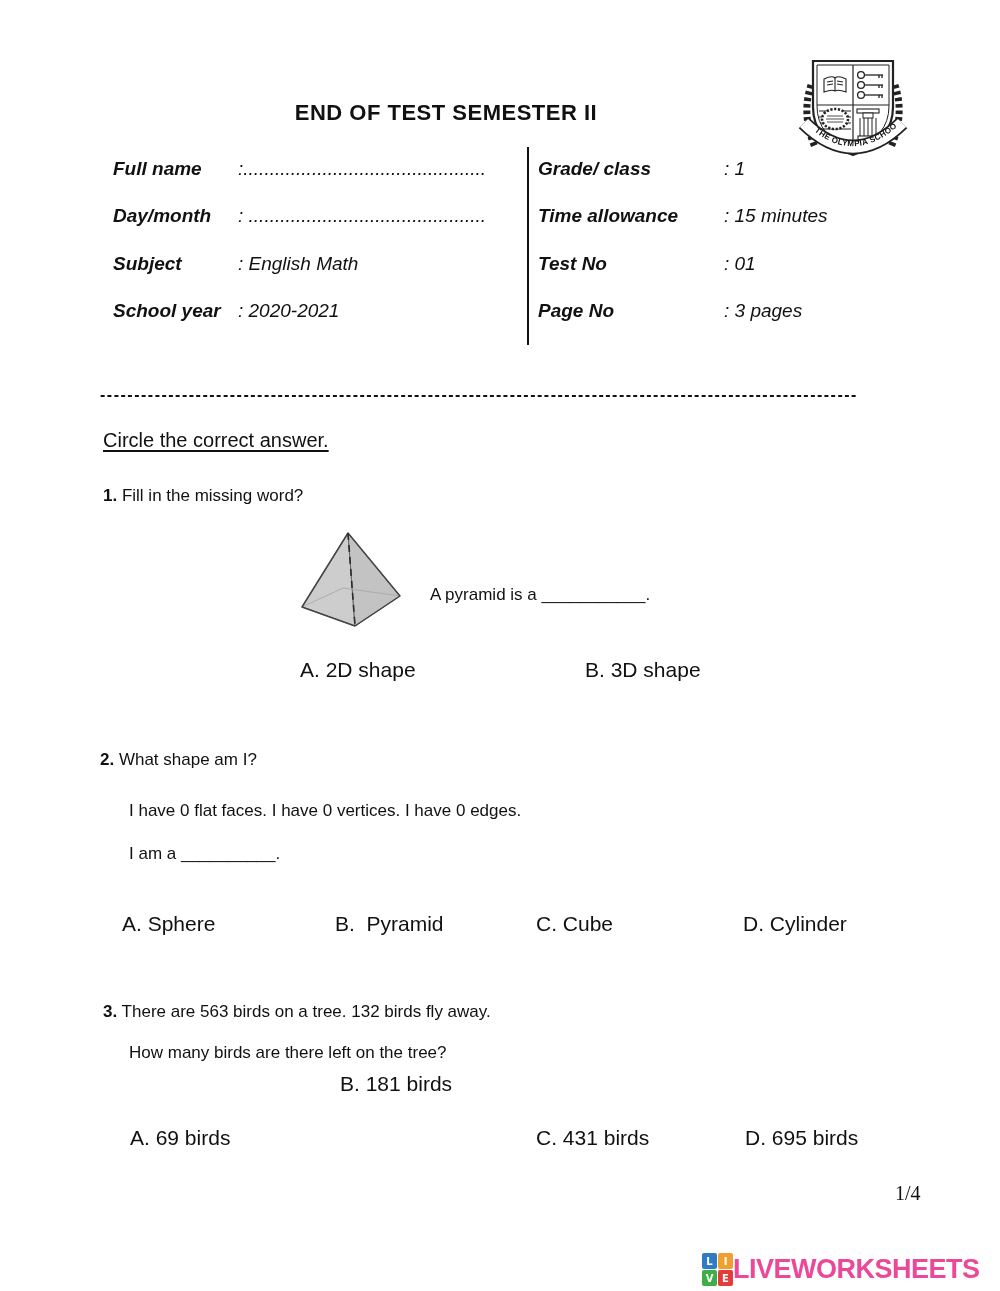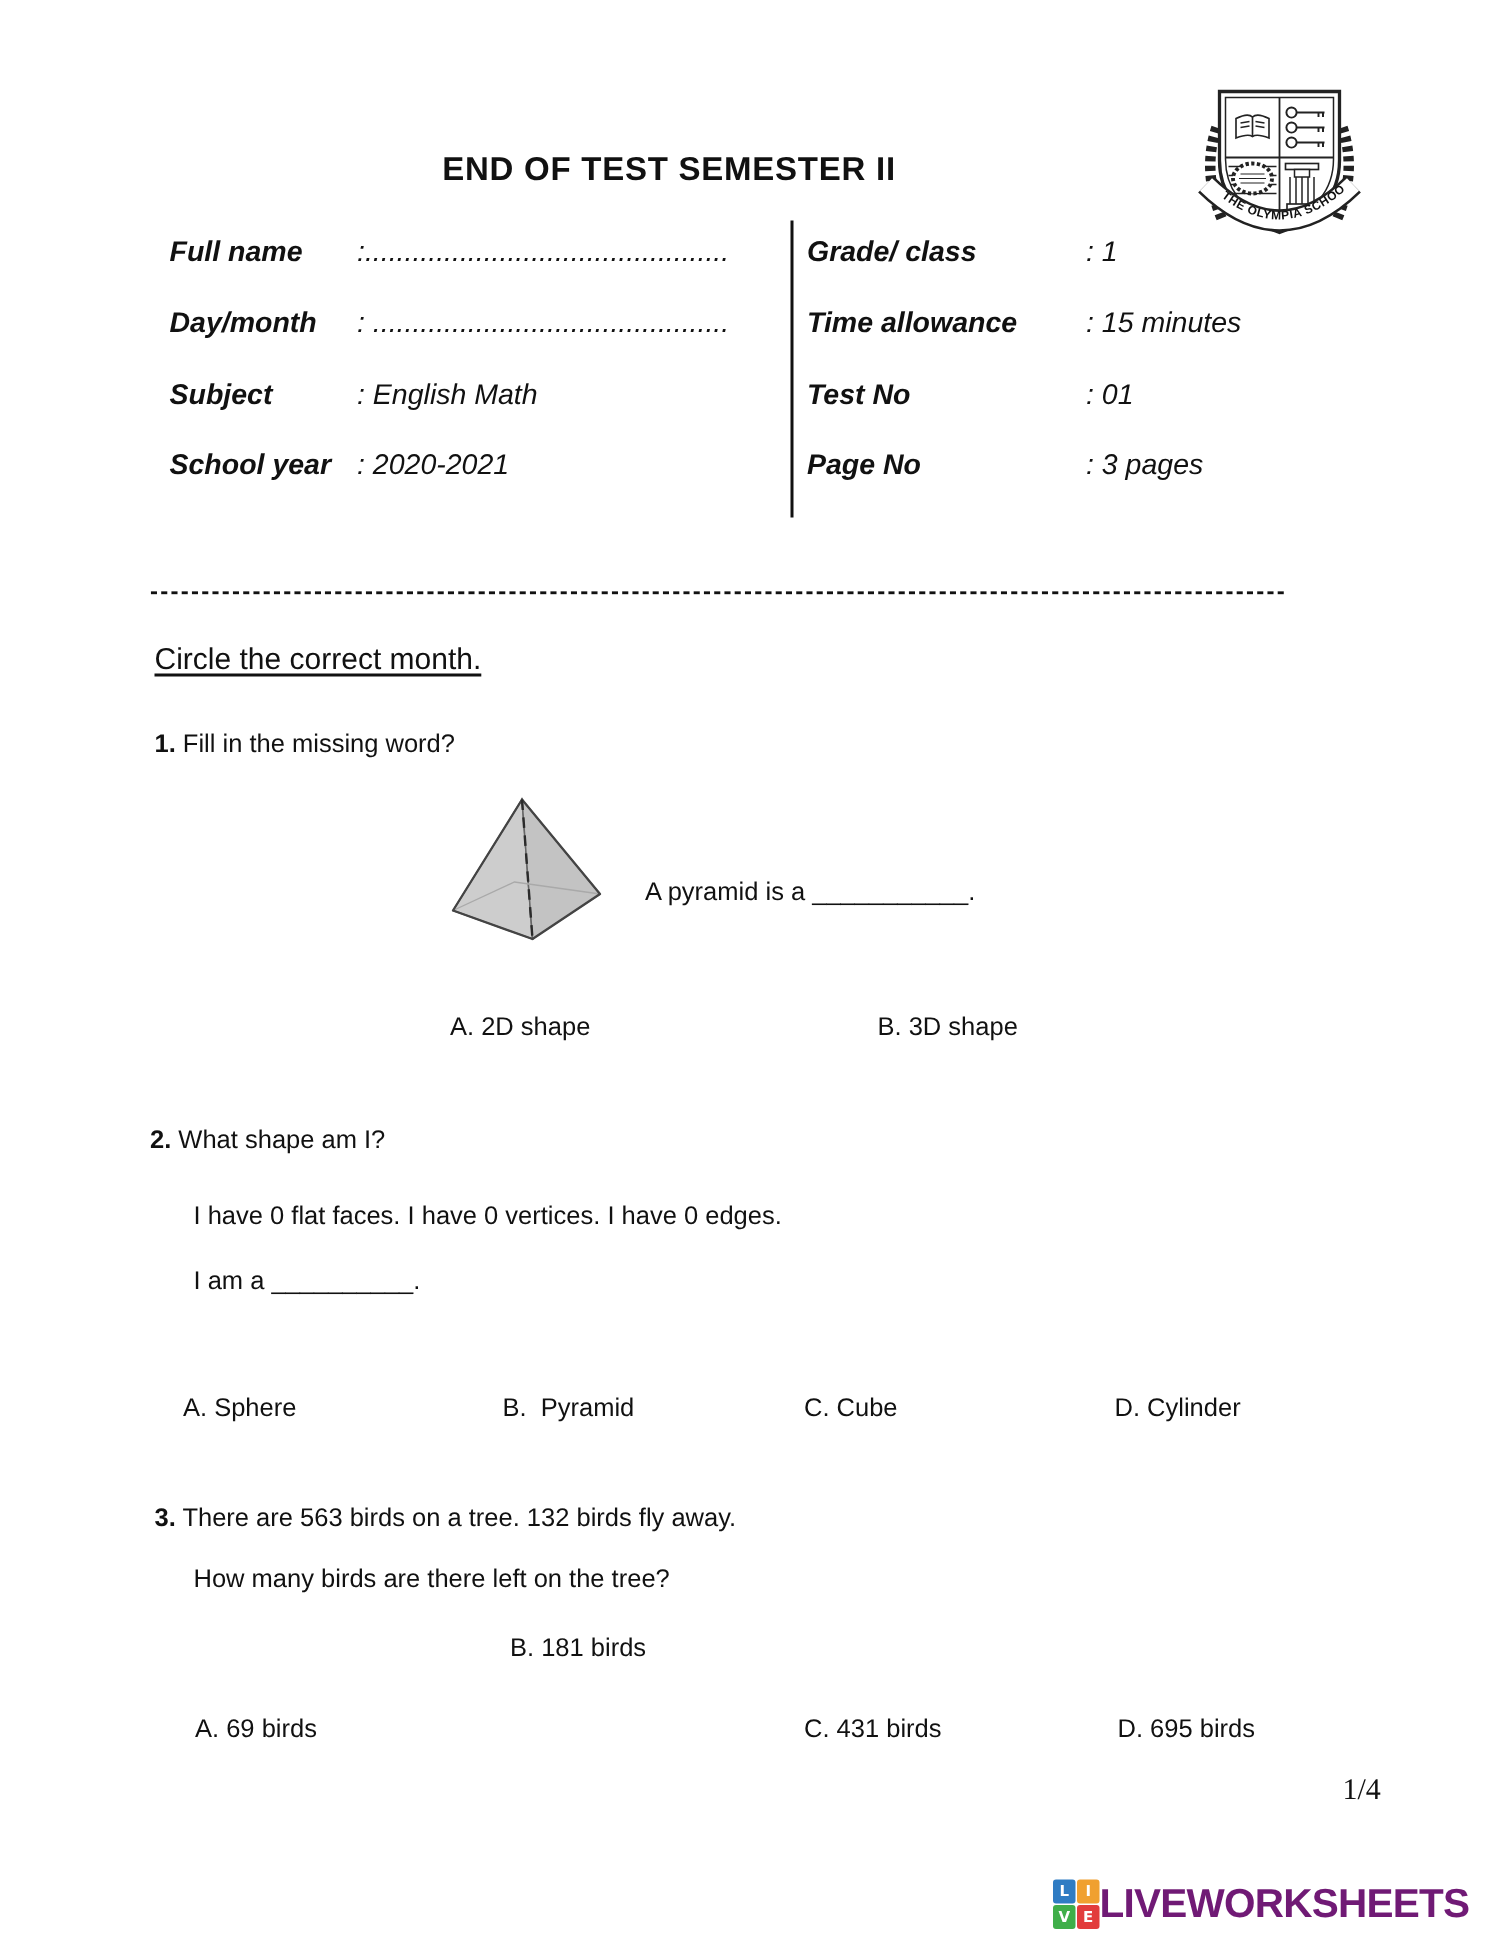--- a/index.html
+++ b/index.html
@@ -10,24 +10,24 @@
          font-size:22px;font-weight:bold;letter-spacing:0.5px;}
   .lbl{font-style:italic;font-weight:bold;font-size:19px;white-space:pre;}
   .val{font-style:italic;font-size:19px;white-space:pre;}
   .divider{left:527px;top:147px;width:2px;height:198px;background:#111;}
   .dashes{left:100px;top:386px;width:756px;height:22px;overflow:hidden;
           font-weight:bold;font-size:16px;letter-spacing:1.5px;white-space:pre;}
   .instruction{left:103px;top:429px;font-size:20px;
                text-decoration:underline;text-underline-offset:3px;}
   .qline{font-size:17px;white-space:pre;}
   .qnum{font-weight:bold;}
-  .opt{font-size:17px;white-space:pre;margin-top:17px;}
+  .opt{font-size:21px;white-space:pre;}
   .pagenum{left:895px;top:1182px;font-family:"Liberation Serif",serif;font-size:20px;}
   .brand-text{left:733px;top:1254px;font-size:27px;font-weight:bold;
-              color:#701a75;letter-spacing:-0.5px;}
+              color:#ec4899;letter-spacing:-0.5px;}
   .live-grid{left:702px;top:1253px;width:32px;height:34px;display:grid;
              grid-template-columns:15px 15px;grid-template-rows:16px 16px;gap:1px;}
   .live-sq{border-radius:2px;color:#fff;font-size:10px;font-weight:bold;
            display:flex;align-items:center;justify-content:center;
            font-family:"DejaVu Sans",sans-serif;}
   .sq-l{background:#2f7cc3;} .sq-i{background:#f0a030;}
   .sq-v{background:#3fae49;} .sq-e{background:#e23c3c;}
 </style>
 </head>
 <body>
@@ -99,21 +99,21 @@
 <div class="abs val" style="left:724px;top:158px;">: 1</div>
 <div class="abs lbl" style="left:538px;top:205px;">Time allowance</div>
 <div class="abs val" style="left:724px;top:205px;">: 15 minutes</div>
 <div class="abs lbl" style="left:538px;top:253px;">Test No</div>
 <div class="abs val" style="left:724px;top:253px;">: 01</div>
 <div class="abs lbl" style="left:538px;top:300px;">Page No</div>
 <div class="abs val" style="left:724px;top:300px;">: 3 pages</div>
 
 <div class="abs dashes">------------------------------------------------------------------------------------------------------------------------</div>
 
-<div class="abs instruction">Circle the correct month.</div>
+<div class="abs instruction">Circle the correct answer.</div>
 
 <div class="abs qline" style="left:103px;top:486px;"><span class="qnum">1.</span><span> Fill in the missing word?</span></div>
 
 <svg class="abs" style="left:290px;top:520px;" width="130" height="120" viewBox="0 0 130 120">
   <polygon points="58,13 12,87 65,106" fill="#cdcdcd" stroke="#666" stroke-width="1"></polygon>
   <polygon points="58,13 65,106 110,76" fill="#c3c3c3" stroke="#666" stroke-width="1"></polygon>
   <polyline points="12,87 53,68 110,76" fill="none" stroke="#a9a9a9" stroke-width="0.9"></polyline>
   <polygon points="58,13 12,87 65,106 110,76" fill="none" stroke="#444" stroke-width="1.5" stroke-linejoin="round"></polygon>
   <line x1="58" y1="13" x2="65" y2="106" stroke="#2b2b2b" stroke-width="1.6" stroke-dasharray="7,5"></line>
 </svg>

